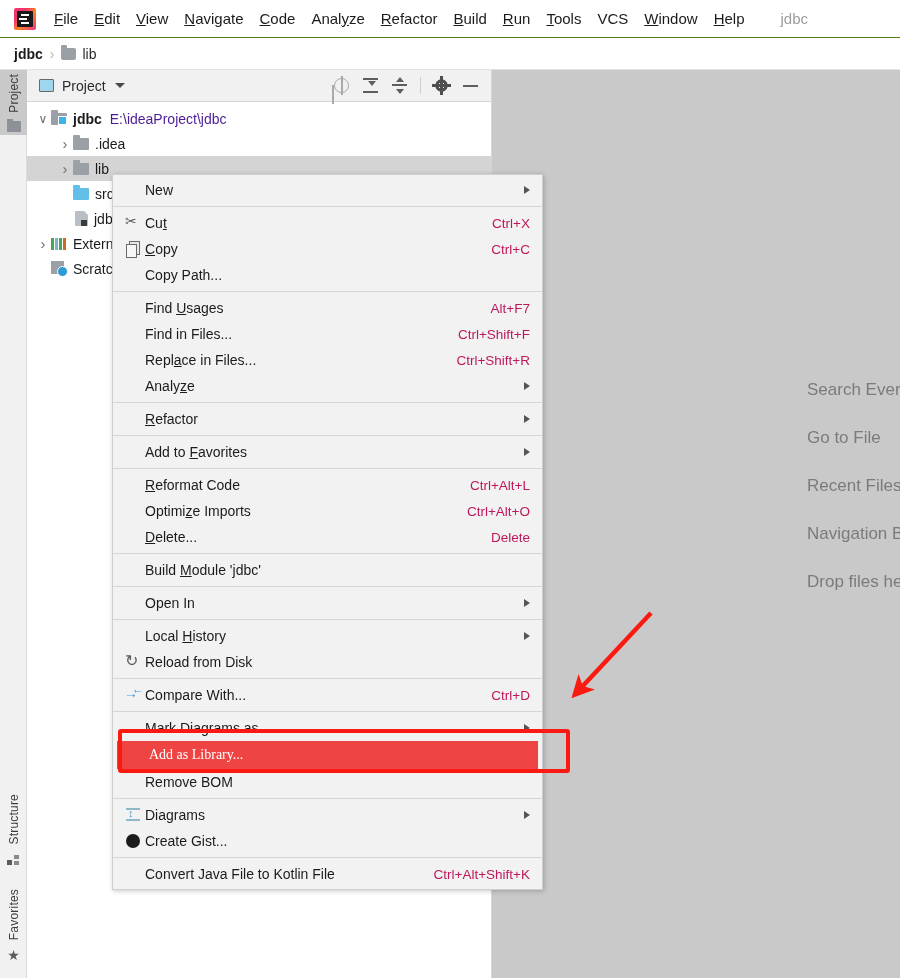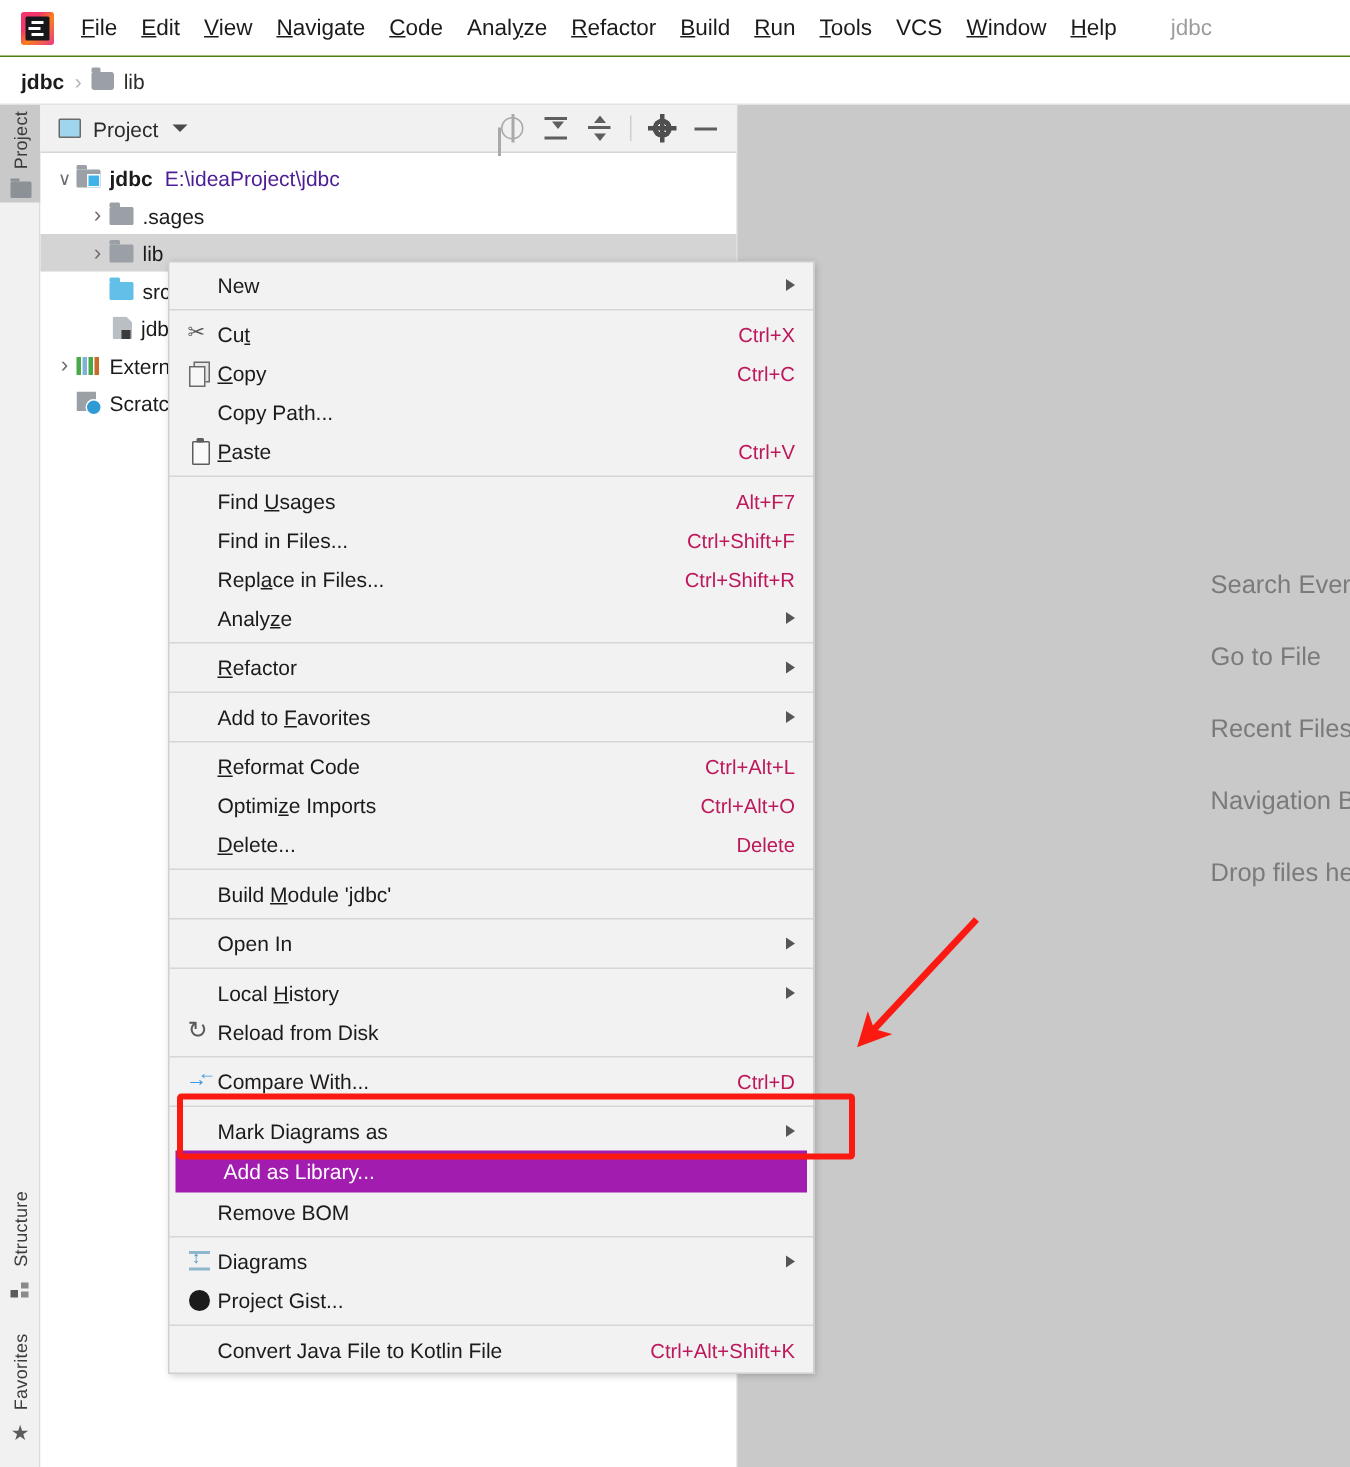--- a/index.html
+++ b/index.html
@@ -215,21 +215,21 @@
   .ctxmenu {
     position: absolute; left: 112px; top: 174px; width: 431px;
     background: #f2f2f2; border: 1px solid #cfcfcf;
     box-shadow: 1px 1px 5px rgba(0,0,0,.22);
     padding: 2px 0; font-size: 14px; color: #1b1b1b;
   }
   .mrow {
     height: 26px; display: flex; align-items: center; position: relative;
     padding-left: 8px; padding-right: 12px; white-space: nowrap; cursor: default;
   }
-  .mrow.sel { background: #a21caf; color: #ffffff; margin: 0 4px; height: 28px; }
+  .mrow.sel { background: #ef4444; color: #ffffff; margin: 0 4px; height: 28px; font-family: Liberation Serif, serif; }
   .micon { width: 24px; flex: none; display:flex; align-items:center; justify-content:center; position:relative; height:16px; }
   .mlabel { flex: 1; }
   .mlabel u { text-decoration: underline; text-underline-offset: 1px; }
   .mshort { color: #be185d; font-size: 13.5px; margin-left: 20px; }
   .msub {
     width: 0; height: 0; border-top: 4.5px solid transparent; border-bottom: 4.5px solid transparent;
     border-left: 6px solid #555; margin-left: 16px;
   }
   .msep { height: 1px; background: #d6d6d6; margin: 3px 0; }
 
@@ -353,21 +353,21 @@
     <div class="tree" id="project-tree">
         <div class="tree-row" style="padding-left: 8px;">
           <span class="arrow open"></span>
           <span class="fico f-gray f-module"></span>
           <span class="t-bold">jdbc</span>
           <span class="t-path">E:\ideaProject\jdbc</span>
         </div>
         <div class="tree-row" style="padding-left: 30px;">
           <span class="arrow closed"></span>
           <span class="fico f-gray"></span>
-          <span>.sages</span>
+          <span>.idea</span>
         </div>
         <div class="tree-row selected" style="padding-left: 30px;">
           <span class="arrow closed"></span>
           <span class="fico f-gray"></span>
           <span>lib</span>
         </div>
         <div class="tree-row" style="padding-left: 30px;">
           <span class="arrow empty"></span>
           <span class="fico f-blue"></span>
           <span>src</span>
@@ -418,27 +418,20 @@
         <span class="micon">
           <span class="g-copy"></span>
         </span>
         <span class="mlabel"><u>C</u>opy</span>
         <span class="mshort">Ctrl+C</span>
       </div>
       <div class="mrow">
         <span class="micon"></span>
         <span class="mlabel">Copy Path...</span>
       </div>
-      <div class="mrow">
-        <span class="micon">
-          <span class="g-paste"></span>
-        </span>
-        <span class="mlabel"><u>P</u>aste</span>
-        <span class="mshort">Ctrl+V</span>
-      </div>
       <div class="msep"></div>
       <div class="mrow">
         <span class="micon"></span>
         <span class="mlabel">Find <u>U</u>sages</span>
         <span class="mshort">Alt+F7</span>
       </div>
       <div class="mrow">
         <span class="micon"></span>
         <span class="mlabel">Find in Files...</span>
         <span class="mshort">Ctrl+Shift+F</span>
@@ -531,21 +524,21 @@
         <span class="micon">
           <span class="g-diagram"></span>
         </span>
         <span class="mlabel">Diagrams</span>
         <span class="msub"></span>
       </div>
       <div class="mrow">
         <span class="micon">
           <span class="g-gist"></span>
         </span>
-        <span class="mlabel">Project Gist...</span>
+        <span class="mlabel">Create Gist...</span>
       </div>
       <div class="msep"></div>
       <div class="mrow">
         <span class="micon"></span>
         <span class="mlabel">Convert Java File to Kotlin File</span>
         <span class="mshort">Ctrl+Alt+Shift+K</span>
       </div>
     </div>
 
   <div class="redbox"></div>

